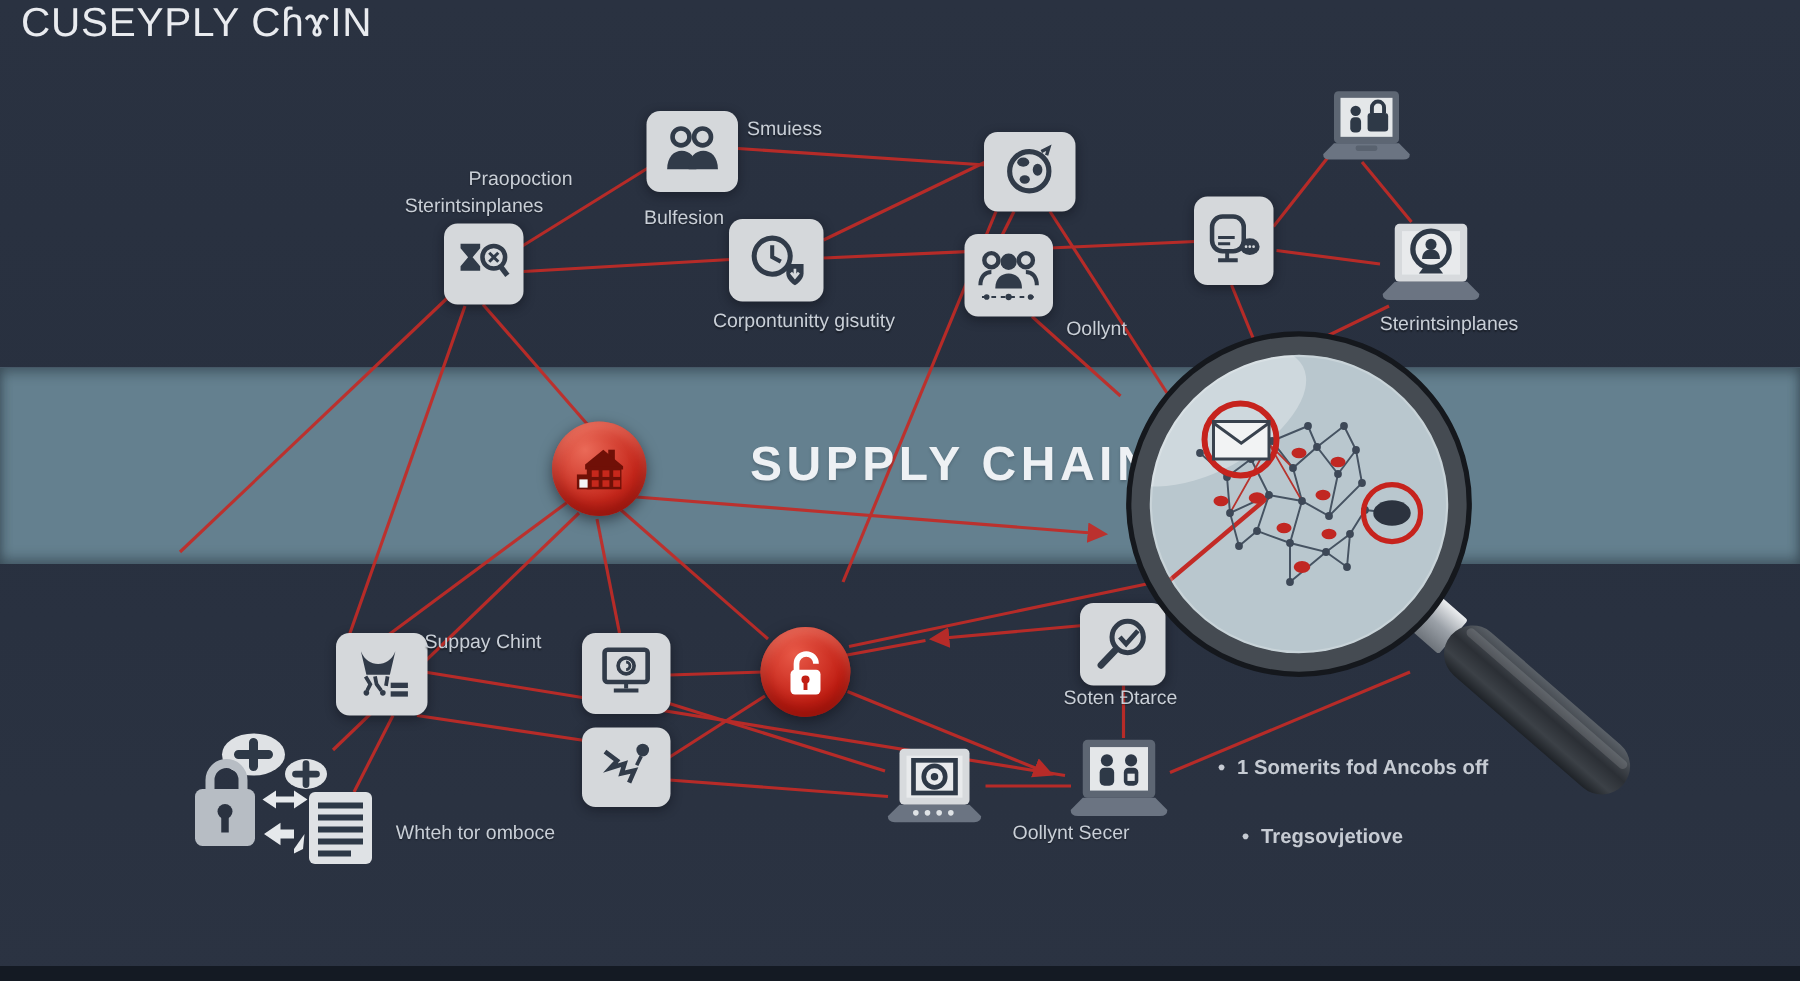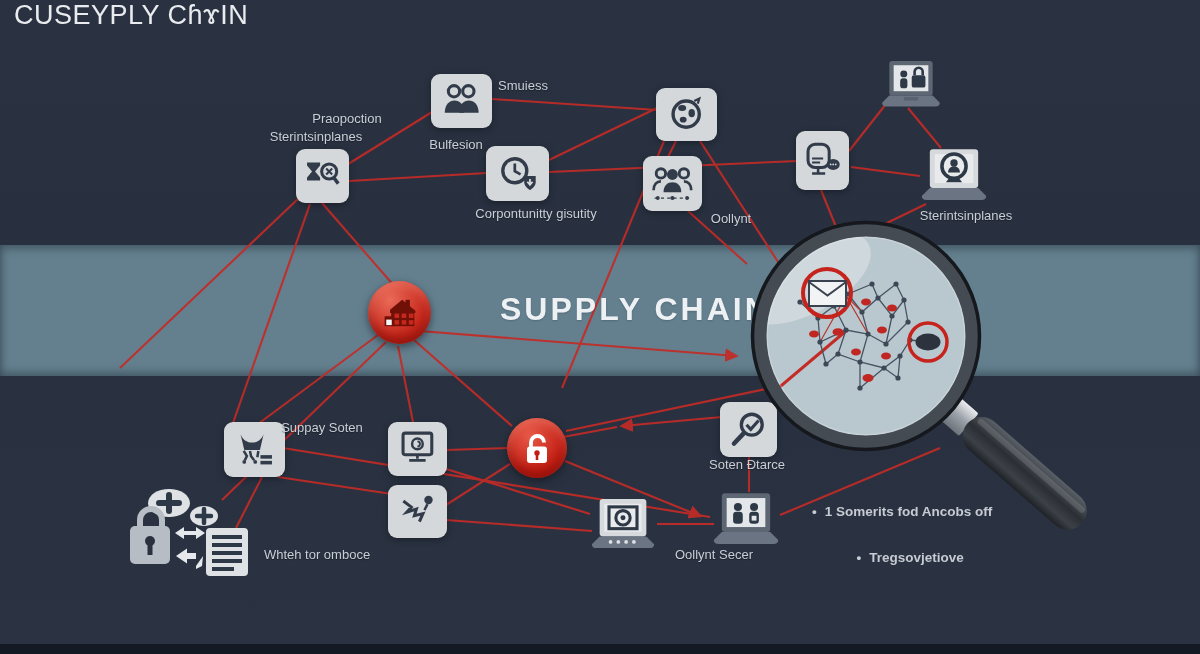--- a/index.html
+++ b/index.html
@@ -22,21 +22,21 @@
   .ibox svg{width:76%;height:76%;}
   .rednode{position:absolute;border-radius:50%;display:flex;align-items:center;justify-content:center;
     box-shadow:0 3px 9px rgba(10,12,18,.5), inset 0 -6px 10px rgba(120,10,5,.55), inset 0 5px 8px rgba(255,160,140,.45);}
   .node-building{left:368px;top:281px;width:63px;height:63px;
     background:radial-gradient(circle at 35% 30%,#ea6a58,#c6281c 60%,#9e150c);}
   .node-lock{left:507px;top:418px;width:60px;height:60px;
     background:radial-gradient(circle at 38% 30%,#e85948,#c21f14 62%,#a01309);}
   .bullets{position:absolute;left:812px;top:477px;font-size:13.5px;font-weight:bold;color:#c6cbd3;line-height:22px;}
   .bullets .b{white-space:nowrap;margin-top:24px;}
   .bullets .b::before{content:"•";margin-right:8px;}
-  .bullets .indent{margin-left:16px;text-align:center;}
+  .bullets .indent{margin-left:16px;}
 </style>
 </head>
 <body>
 
 <div class="stage">
 
   <div class="band"></div>
   <div class="bottom-bar"></div>
 
   <svg class="overlay" width="1200" height="654">
@@ -290,21 +290,21 @@
     </g>
   </svg>
 
   <div class="lbl" style="left:347px;top:111px">Praopoction</div>
   <div class="lbl" style="left:316px;top:129px">Sterintsinplanes</div>
   <div class="lbl" style="left:523px;top:78px">Smuiess</div>
   <div class="lbl" style="left:456px;top:137px">Bulfesion</div>
   <div class="lbl" style="left:536px;top:206px">Corpontunitty gisutity</div>
   <div class="lbl" style="left:731px;top:211px">Oollynt</div>
   <div class="lbl" style="left:966px;top:208px">Sterintsinplanes</div>
-  <div class="lbl" style="left:322px;top:420px">Suppay Soten</div>
+  <div class="lbl" style="left:322px;top:420px">Suppay Chint</div>
   <div class="lbl" style="left:317px;top:547px">Whteh tor omboce</div>
   <div class="lbl" style="left:747px;top:457px">Soten Ðtarce</div>
   <div class="lbl" style="left:714px;top:547px">Oollynt Secer</div>
 
   <div class="bullets">
     <div class="b">1 Somerits fod Ancobs off</div>
     <div class="b indent">Tregsovjetiove</div>
   </div>
 
   <svg class="overlay" width="1200" height="654">

